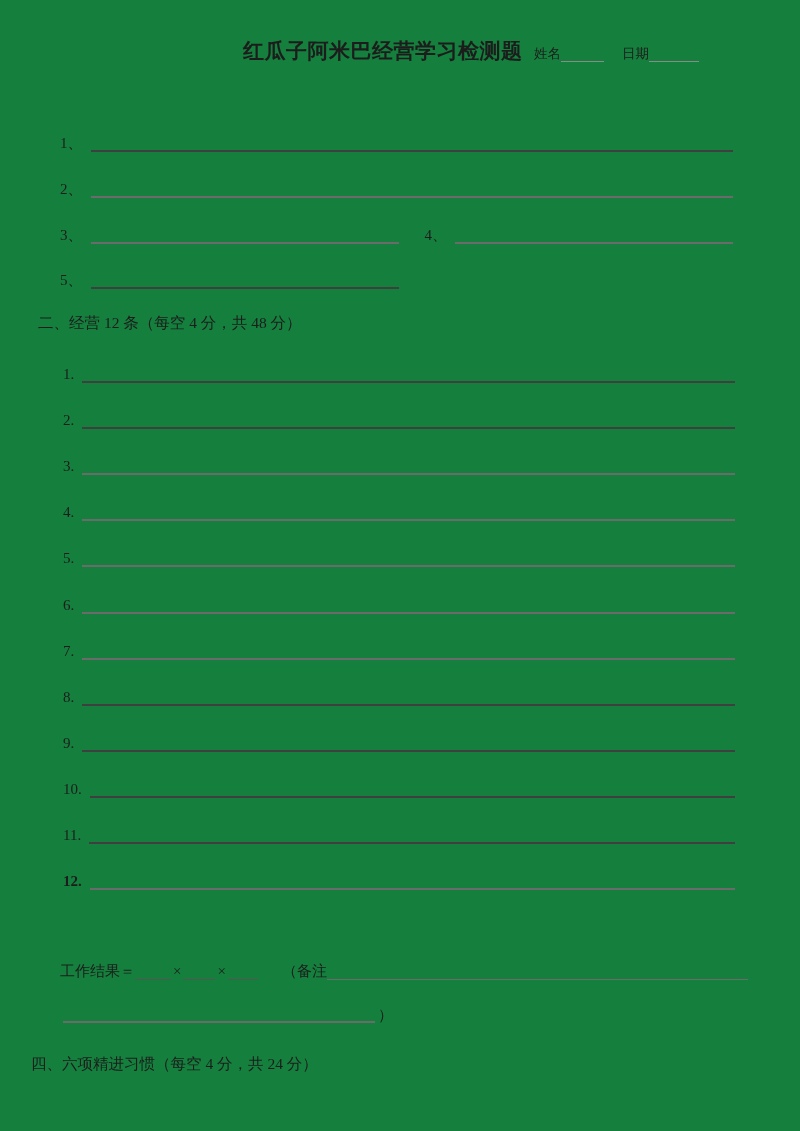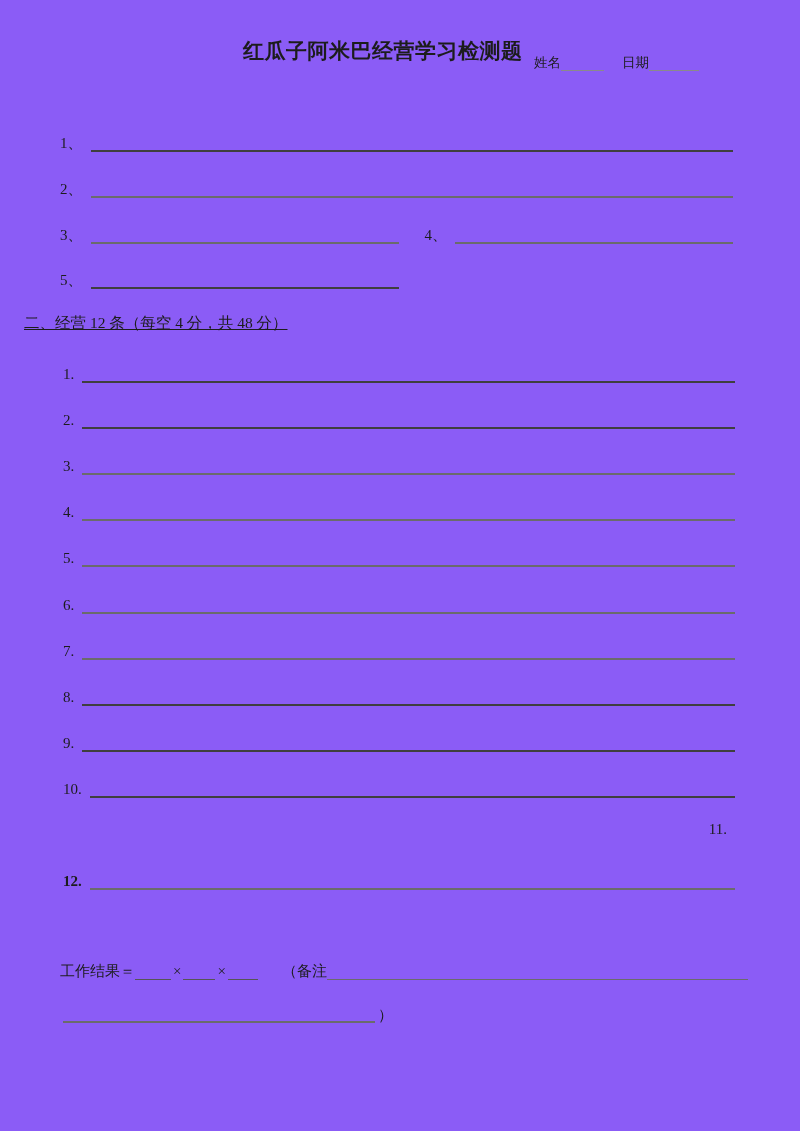--- a/index.html
+++ b/index.html
@@ -1,21 +1,21 @@
 <!DOCTYPE html>
 <html><head>
 <meta charset="utf-8">
 <style>
   * { margin: 0; padding: 0; box-sizing: border-box; }
   html, body { background: #ffffff; }
   .page {
     position: relative;
     width: 800px;
     height: 1131px;
-    background: #8b5cf6;
+    background: #15803d;
     font-family: "Liberation Serif", "DejaVu Serif", serif;
     color: #1c1c1c;
     overflow: hidden;
   }
   .doc-title {
     position: absolute;
     left: 243px;
     top: 37px;
     font-size: 21px;
     font-weight: 700;
@@ -23,21 +23,20 @@
     white-space: nowrap;
   }
   .namedate {
     position: absolute;
     left: 534px;
     top: 47px;
     font-size: 13.5px;
     white-space: nowrap;
     display: flex;
     align-items: flex-end;
-    margin-top: 9px;
   }
   .namedate .lbl { line-height: 1.1; }
   .nd-blank {
     display: inline-block;
     border-bottom: 1px solid #8a8a8a;
     height: 14px;
   }
   .nd-blank.name { width: 43px; margin-right: 18px; }
   .nd-blank.date { width: 50px; }
   .sec-heading {
@@ -109,21 +108,21 @@
     <span class="blank-line" style="width:308px;"></span>
     <span class="spacer" style="width:26px;"></span>
     <span class="q-num">4、</span>
     <span class="blank-line grow"></span>
   </div>
   <div class="q-row" style="left:60px; top:267px; width:673px;">
     <span class="q-num">5、</span>
     <span class="blank-line dark" style="width:308px;"></span>
   </div>
 
-  <div class="sec-heading" style="left:24px; top:314px;text-decoration:underline;">二、经营 12 条（每空 4 分，共 48 分）</div>
+  <div class="sec-heading" style="left:38px; top:314px;">二、经营 12 条（每空 4 分，共 48 分）</div>
 
   <div class="q-row" style="left:63px; top:361px; width:672px;">
     <span class="q-num">1.</span>
     <span class="blank-line grow dark"></span>
   </div>
   <div class="q-row" style="left:63px; top:407px; width:672px;">
     <span class="q-num">2.</span>
     <span class="blank-line grow dark"></span>
   </div>
   <div class="q-row" style="left:63px; top:453px; width:672px;">
@@ -151,21 +150,21 @@
     <span class="blank-line grow dark"></span>
   </div>
   <div class="q-row" style="left:63px; top:730px; width:672px;">
     <span class="q-num">9.</span>
     <span class="blank-line grow dark"></span>
   </div>
   <div class="q-row" style="left:63px; top:776px; width:672px;">
     <span class="q-num">10.</span>
     <span class="blank-line grow dark"></span>
   </div>
-  <div class="q-row" style="left:63px; top:822px; width:672px;flex-direction:column;">
+  <div class="q-row" style="left:63px; top:822px; width:672px;">
     <span class="q-num">11.</span>
     <span class="blank-line grow dark"></span>
   </div>
   <div class="q-row" style="left:63px; top:868px; width:672px;font-weight:bold;">
     <span class="q-num">12.</span>
     <span class="blank-line grow"></span>
   </div>
 
 
   <div class="formula-row" style="left:60px; top:958px; width:688px;">
@@ -178,14 +177,15 @@
     <span class="spacer" style="width:24px;"></span>
     <span class="txt">（备注</span>
     <span class="blank-line grow" style="border-bottom-width:1.5px;"></span>
   </div>
 
   <div class="formula-row" style="left:63px; top:1001px; width:330px;">
     <span class="blank-line grow"></span>
     <span class="close-paren">）</span>
   </div>
 
+  <div class="sec-heading" style="left:31px; top:1055px;">四、六项精进习惯（每空 4 分，共 24 分）</div>
 
 </div>
 
 </body></html>

